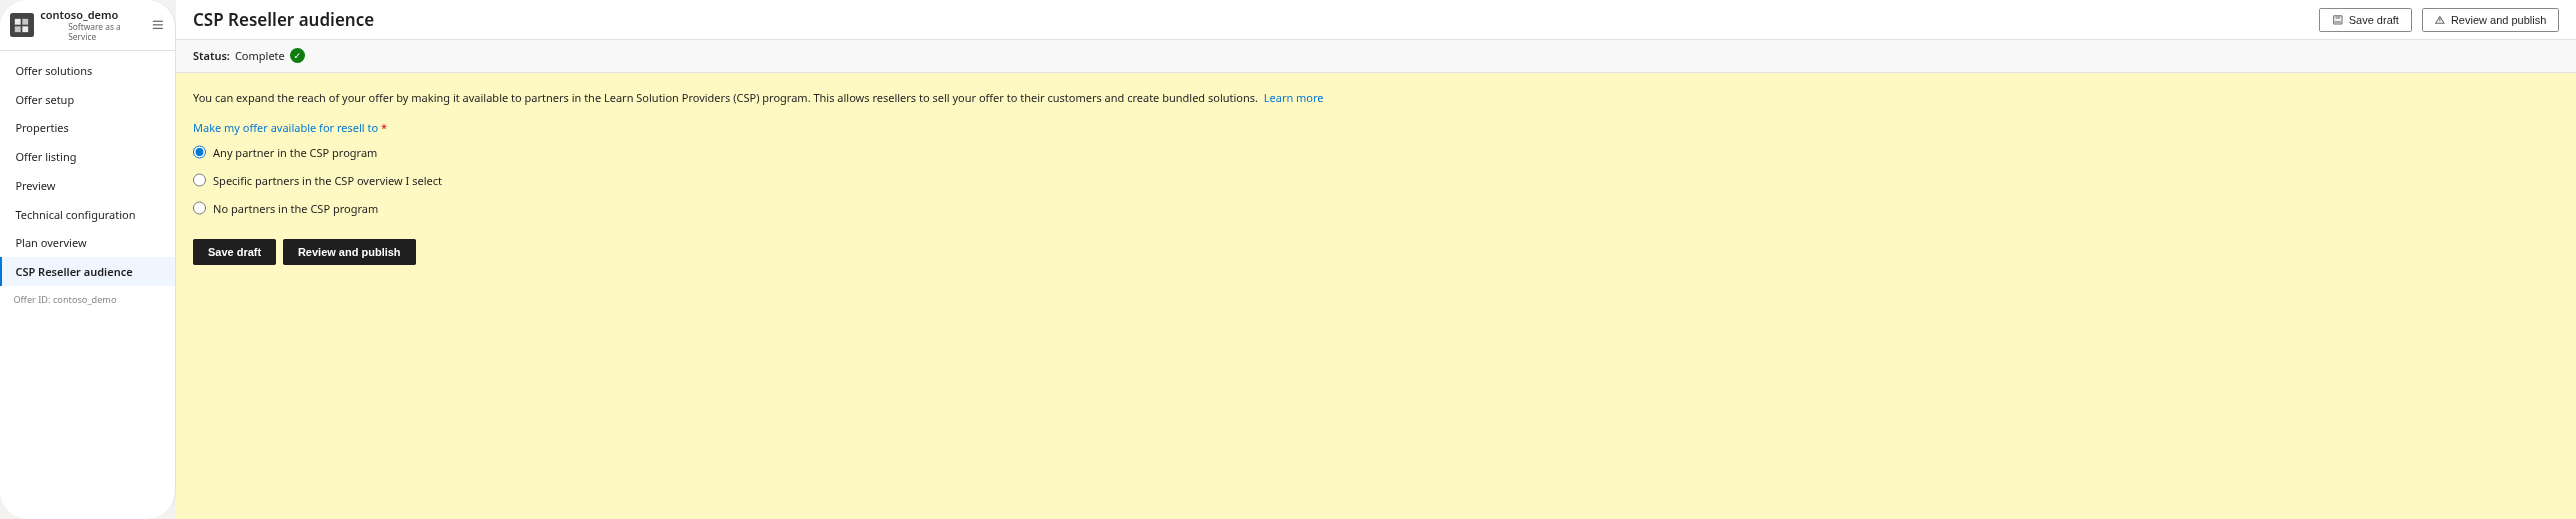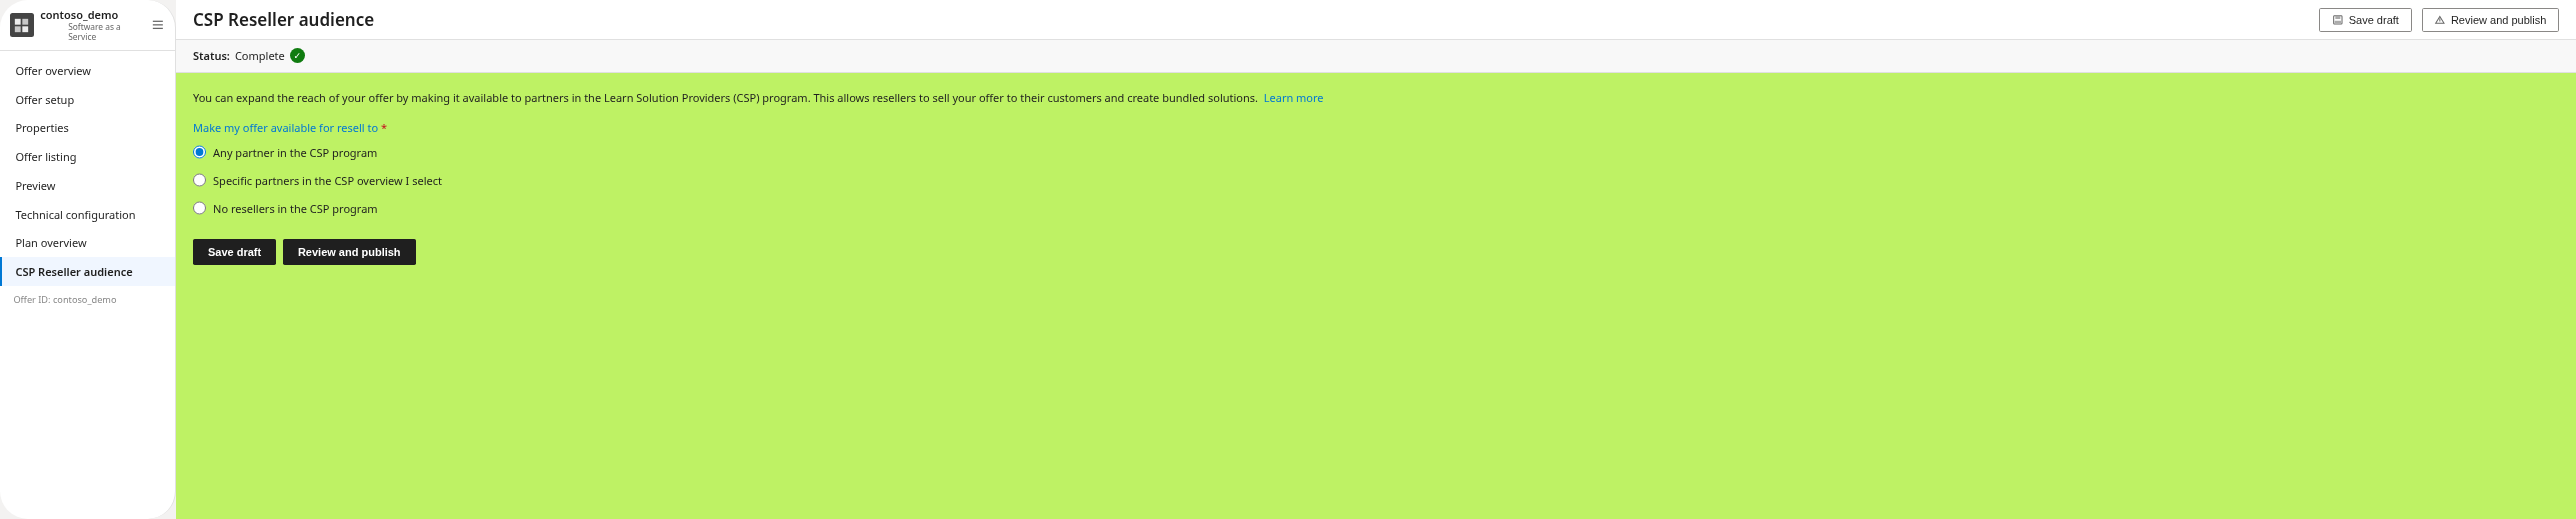--- a/index.html
+++ b/index.html
@@ -169,21 +169,21 @@
       font-size: 11px;
       color: #1f1f1f;
       border-radius: 1.7px;
     }
 
     
     .content {
       flex: 1;
       overflow-y: auto;
       padding: 0;
-      background: #bef264;
+      background: #fef9c3;
     }
 
     
     .status-bar {
       display: flex;
       align-items: center;
       padding: 8.4px 17px;
       background: #f8f8f8;
       border-bottom: 0.8px solid #e0e0e0;
       gap: 5px;
@@ -315,21 +315,21 @@
       <svg width="11.7" height="11.7" viewBox="0 0 14 14" fill="none">
         <rect x="1" y="2" width="12" height="1.5" fill="#666"></rect>
         <rect x="1" y="6.25" width="12" height="1.5" fill="#666"></rect>
         <rect x="1" y="10.5" width="12" height="1.5" fill="#666"></rect>
       </svg>
     </button>
   </div>
 
   <nav class="sidebar-nav">
     <div class="sidebar-item">
-      <span>Offer overview</span>
+      <span>Offer solutions</span>
     </div>
     <div class="sidebar-item">
       <span>Offer setup</span>
     </div>
     <div class="sidebar-item">
       <span>Properties</span>
     </div>
     <div class="sidebar-item">
       <span>Offer listing</span>
     </div>
@@ -395,21 +395,21 @@
         <label class="radio-option">
           <input type="radio" name="csp-option" checked="" style="">
           <span>Any partner in the CSP program</span>
         </label>
         <label class="radio-option">
           <input type="radio" name="csp-option" style="">
           <span>Specific partners in the CSP overview I select</span>
         </label>
         <label class="radio-option">
           <input type="radio" name="csp-option" style="">
-          <span>No resellers in the CSP program</span>
+          <span>No partners in the CSP program</span>
         </label>
       </div>
 
       <div class="action-buttons">
         <button class="btn-save">Save draft</button>
         <button class="btn-review">Review and publish</button>
       </div>
     </div>
 
   </div>

